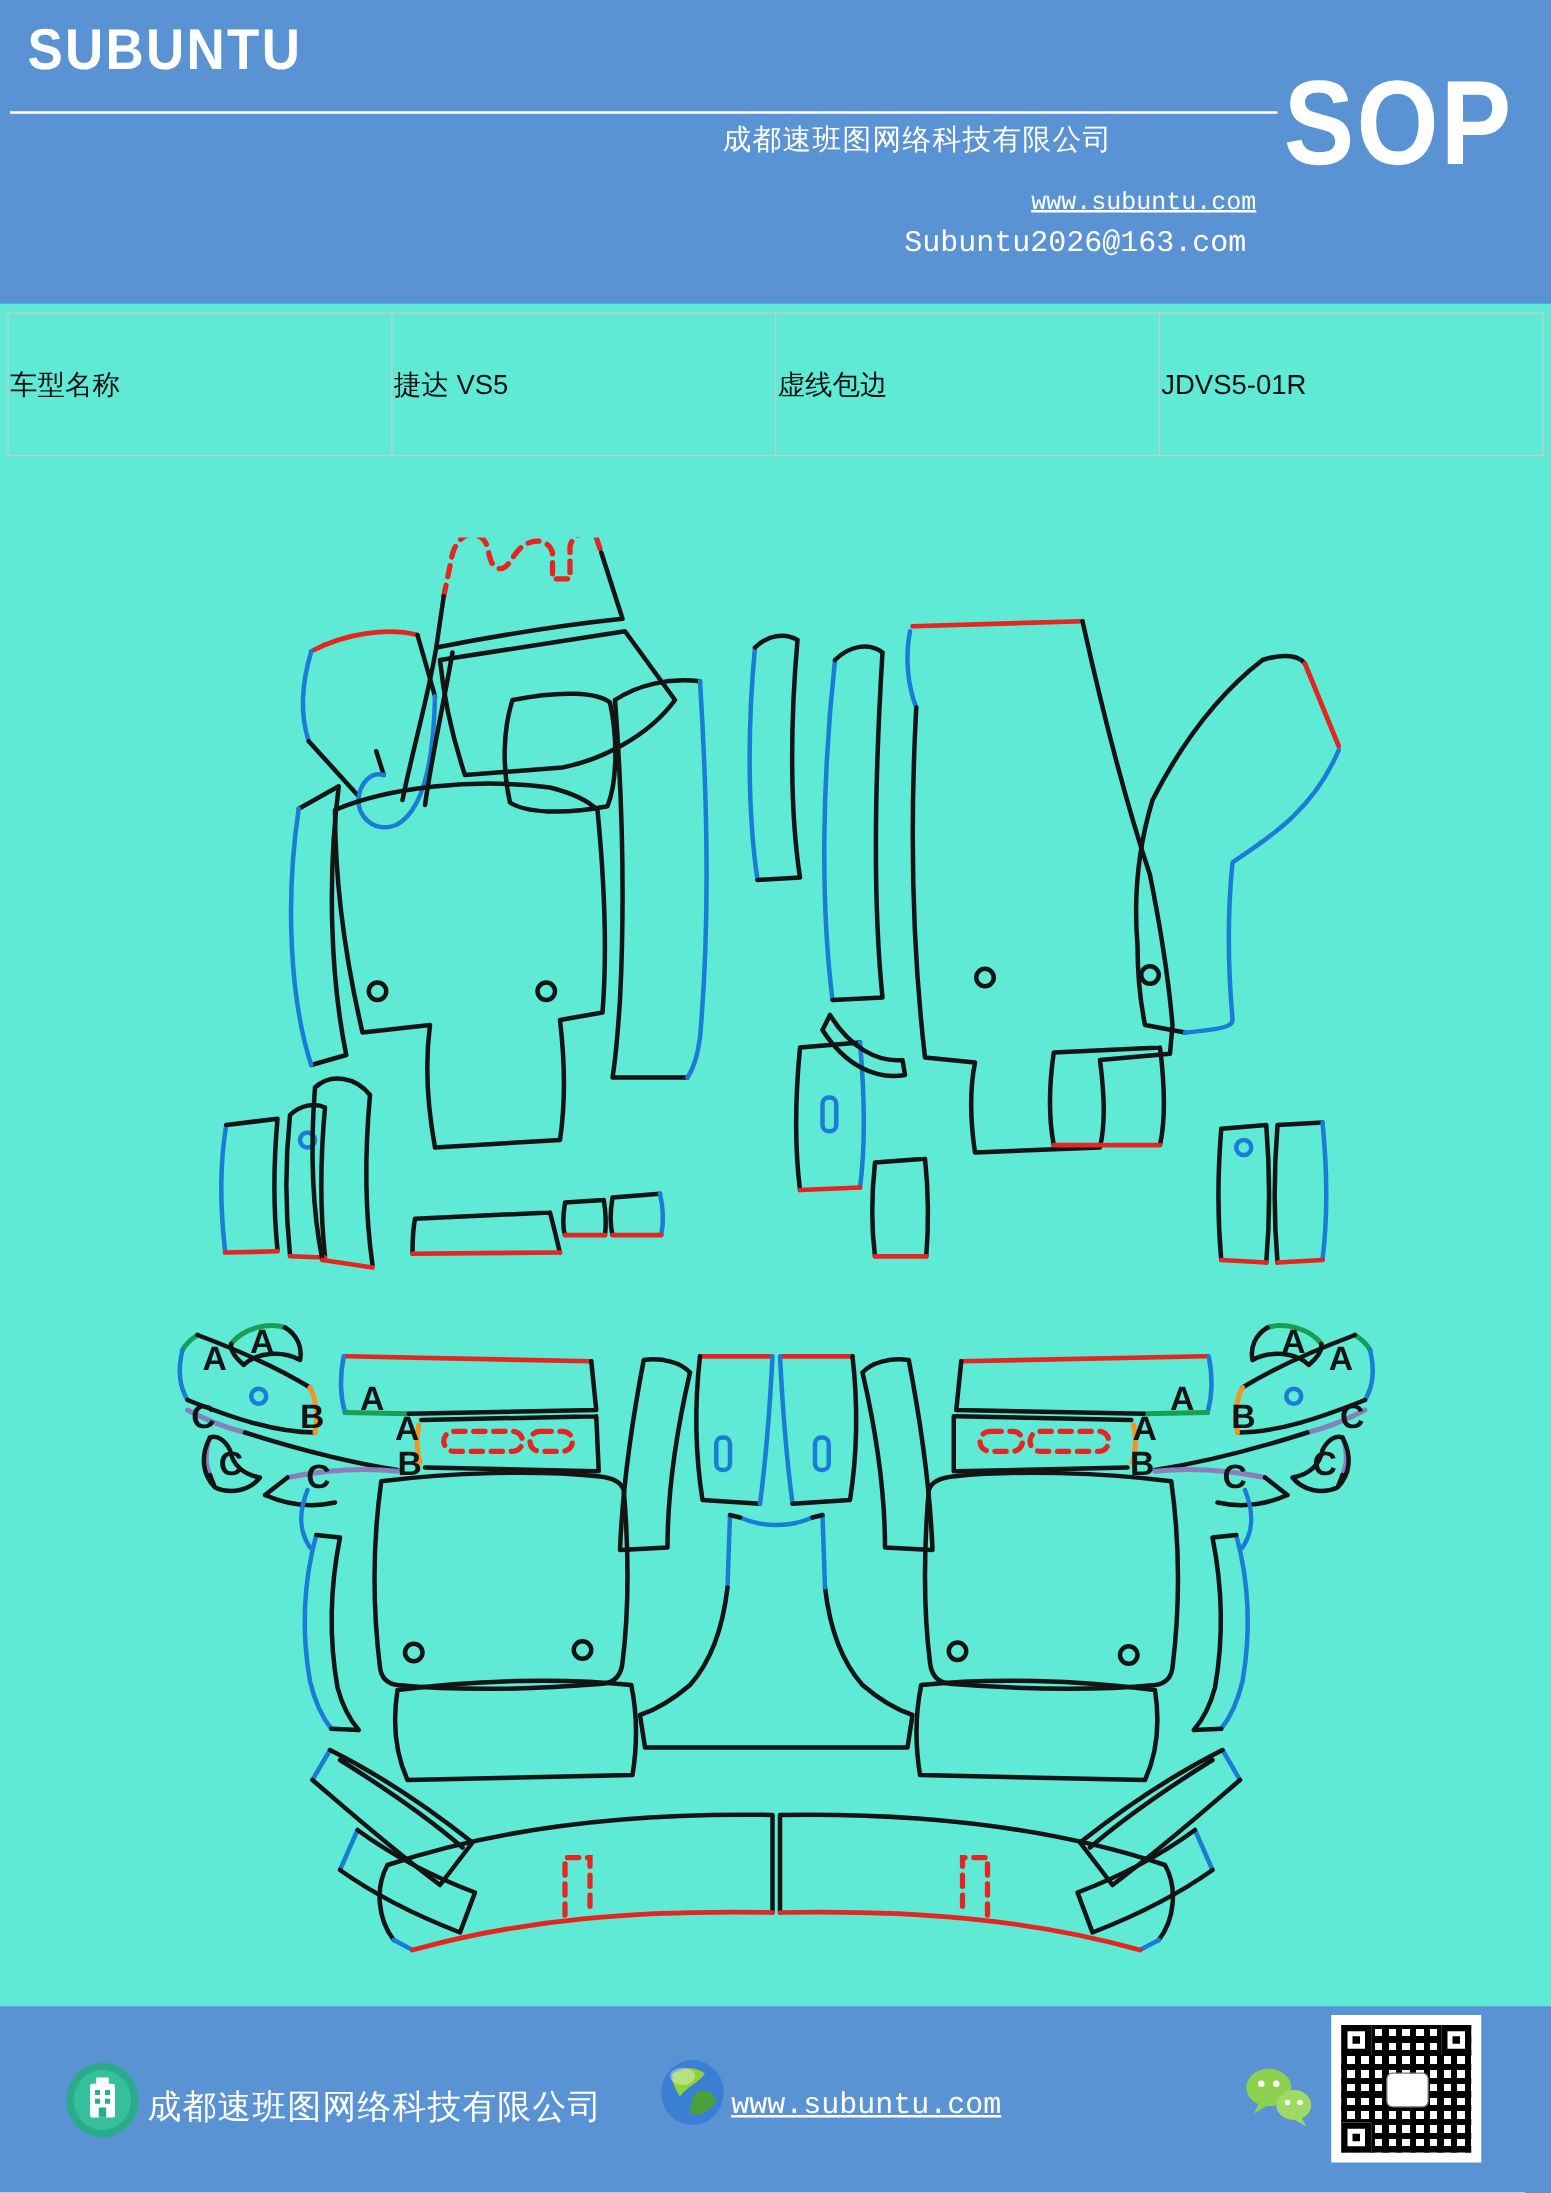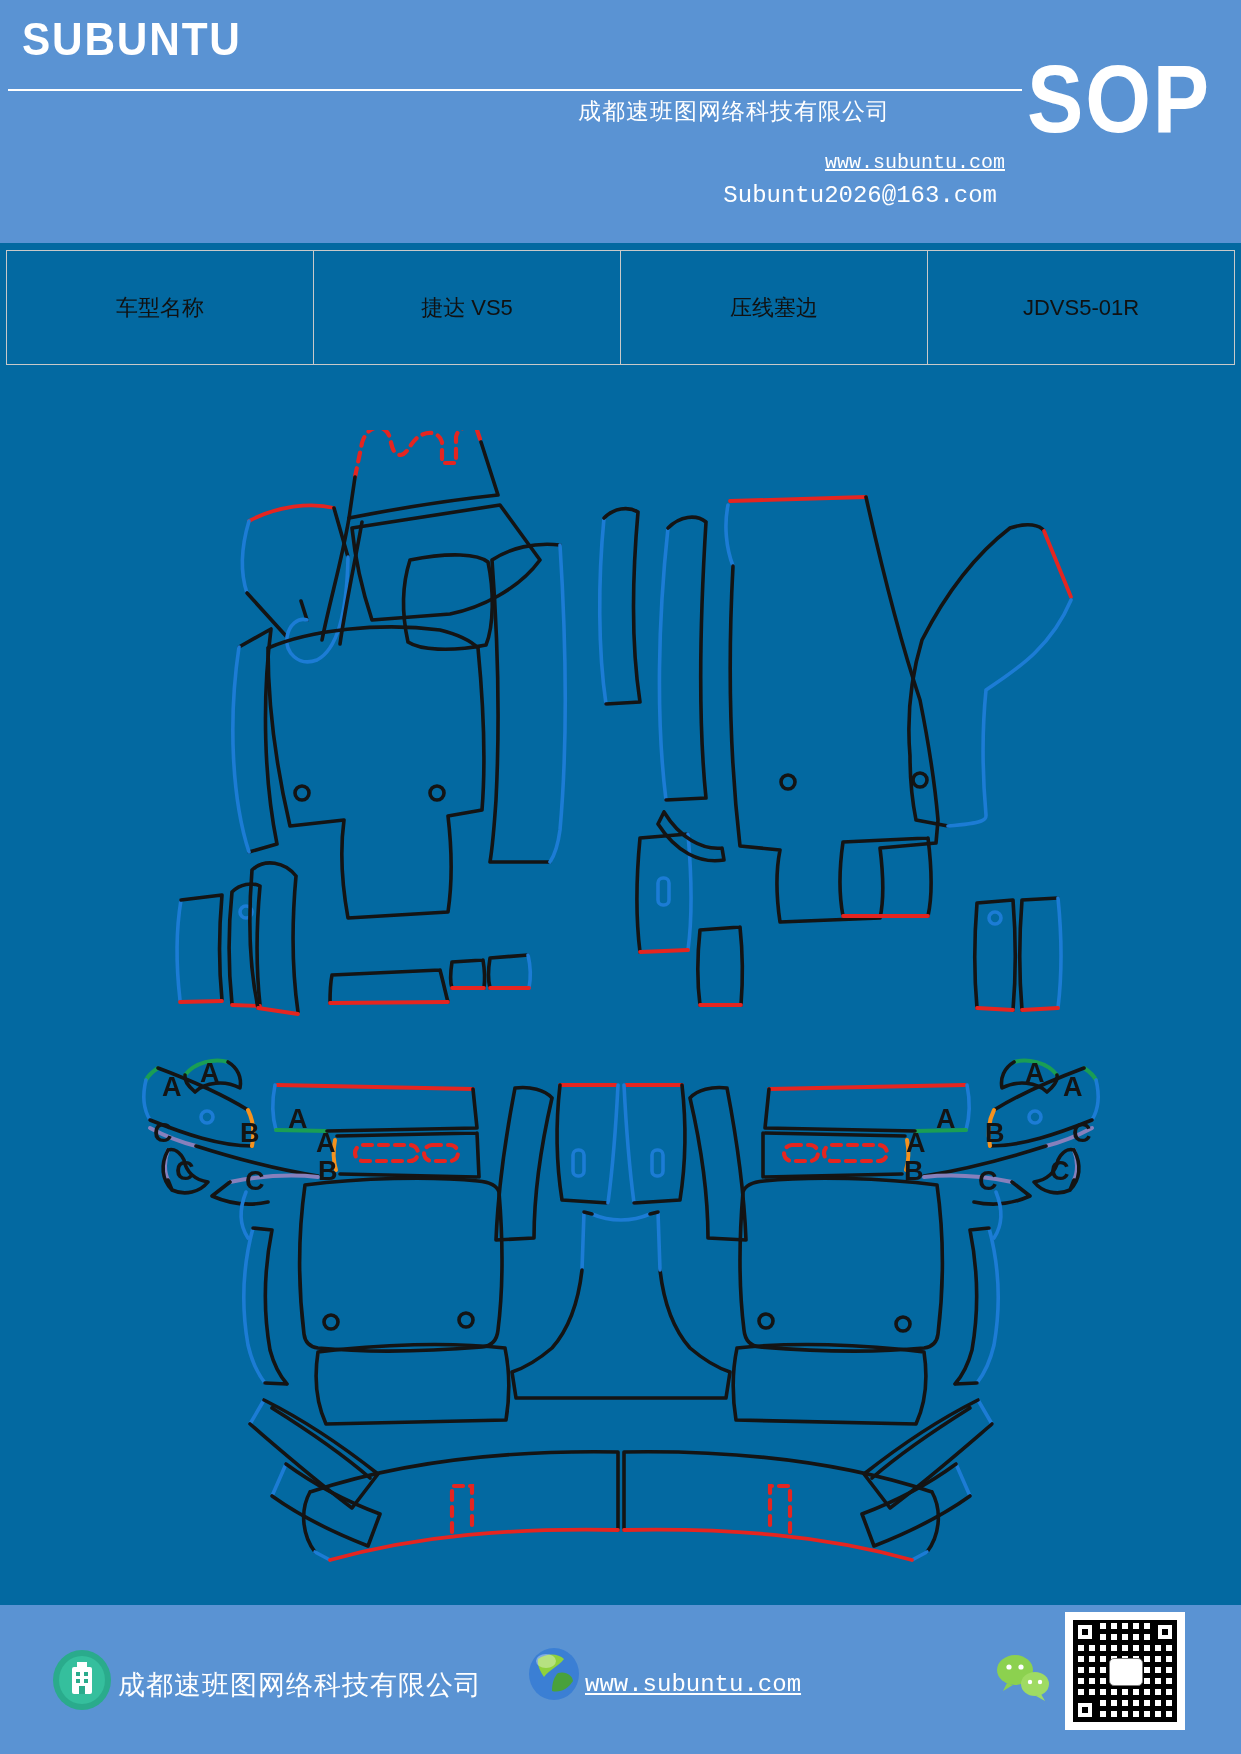--- a/index.html
+++ b/index.html
@@ -1,33 +1,33 @@
 <!DOCTYPE html>
 <html><head>
 <meta charset="utf-8">
 <style>
   html,body{margin:0;padding:0;background:#e8e8e8;}
-  .page{position:relative;width:1241px;height:1754px;background:#0369a1;margin:0 auto;
+  .page{position:relative;width:1241px;height:1754px;background:#5eead4;margin:0 auto;
         font-family:"Liberation Sans",sans-serif;overflow:hidden;}
   
   .hdr{position:absolute;left:0;top:0;width:1241px;height:243px;background:#5a93d3;color:#fff;}
   .brand{position:absolute;left:22px;top:12px;font-size:46px;font-weight:bold;letter-spacing:2px;
          font-family:"Liberation Sans",sans-serif;transform:scaleX(.92);transform-origin:left;}
   .hdr-line{position:absolute;left:8px;top:89px;width:1014px;height:2px;background:#ffffff;}
   .hdr-company{position:absolute;right:351px;top:96px;font-size:23px;letter-spacing:1px;}
   .sop{position:absolute;right:30px;top:44px;font-size:96px;font-weight:bold;letter-spacing:2px;
        transform:scaleX(.88);transform-origin:right;}
   .doc-title{position:absolute;left:30px;top:136px;font-size:31px;font-weight:bold;letter-spacing:2px;}
   .hdr-site{position:absolute;right:236px;top:151px;font-size:20px;text-decoration:underline;
             color:#fff;font-family:"Liberation Mono",monospace;}
   .hdr-mail{position:absolute;right:244px;top:182px;font-size:24px;color:#fff;
             font-family:"Liberation Mono",monospace;}
   
   .info{position:absolute;left:6px;top:250px;width:1229px;height:115px;border-collapse:collapse;}
-  .info td{border:1px solid #c9c9c9;text-align:center;vertical-align:middle;
+  .info td{border:1px solid #c9c9c9;text-align:left;vertical-align:middle;
            font-size:22px;color:#111;height:57px;width:25%;}
   
   .legend{position:absolute;left:0;top:403px;width:1241px;height:34px;}
   .lg-it{position:absolute;top:0;height:34px;display:flex;align-items:center;}
   .sw{width:56px;height:9px;margin-right:14px;}
   .sw.dash{background:repeating-linear-gradient(90deg,#e52520 0 8px,rgba(0,0,0,0) 8px 14px);}
   .lg-lb{font-size:23px;color:#111;}
   
   svg.diagrams{position:absolute;left:0;top:430px;}
   .k{fill:none;stroke:#141414;stroke-width:3.6;stroke-linecap:round;stroke-linejoin:round;}
@@ -70,21 +70,21 @@
     <div class="sop">SOP</div>
     <a class="hdr-site" href="#">www.subuntu.com</a>
     <div class="hdr-mail">Subuntu2026@163.com</div>
   </div>
 
   <table class="info">
     <tbody>
         <tr>
       <td>车型名称</td>
       <td>捷达 VS5</td>
-      <td>压线塞边</td>
+      <td>虚线包边</td>
       <td>JDVS5-01R</td>
     </tr>
   </tbody>
     </table>
 
 
   <svg class="diagrams" width="1241" height="1175" viewBox="0 430 1241 1175">
 
     <g>
 

